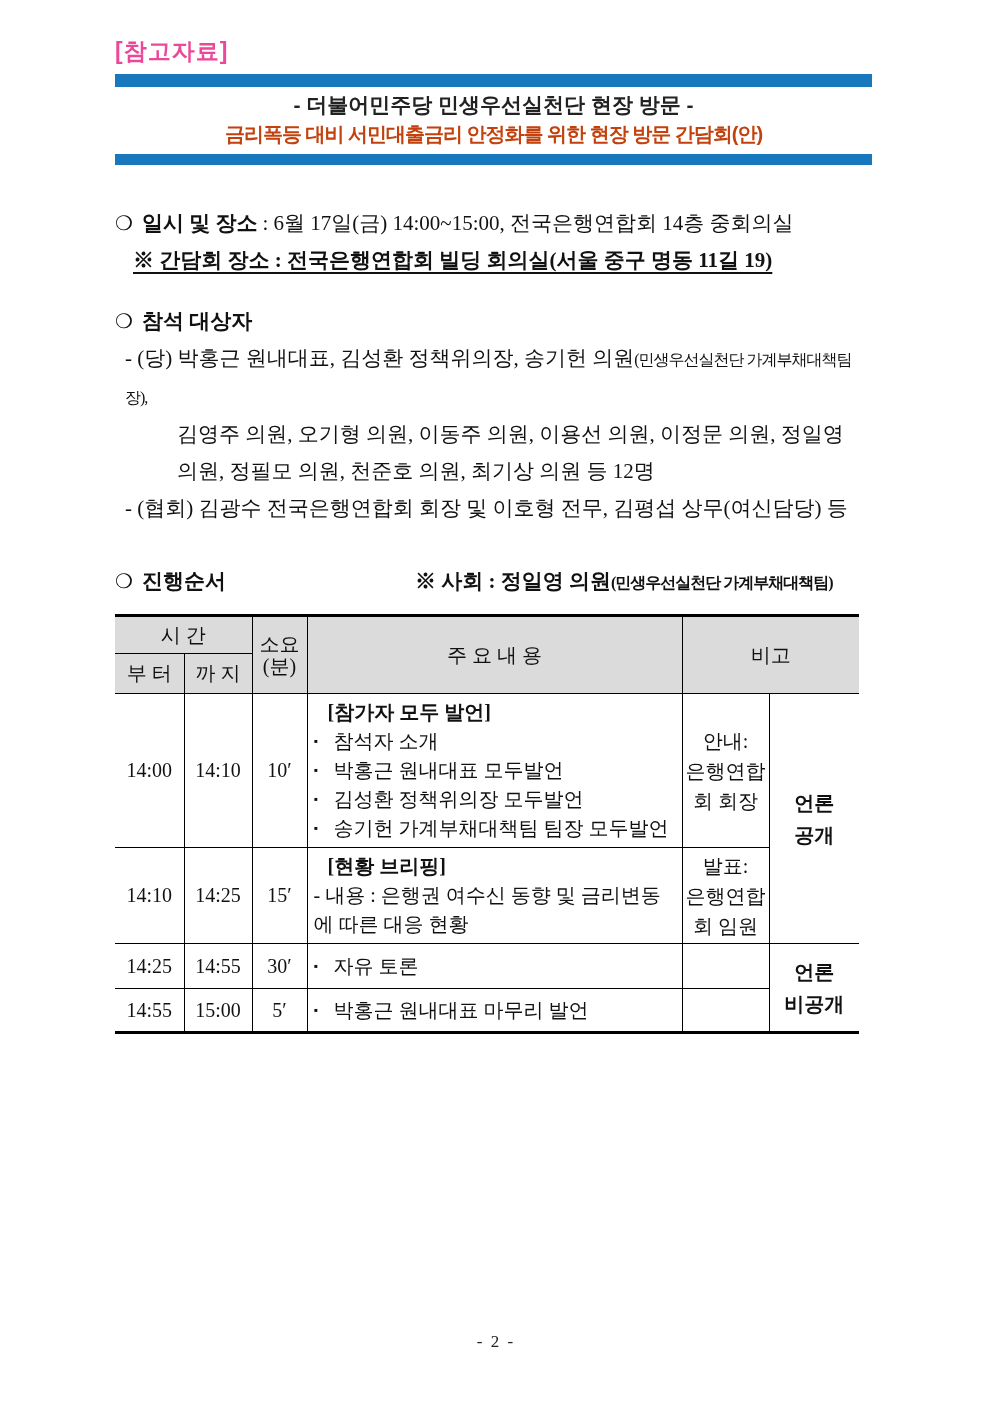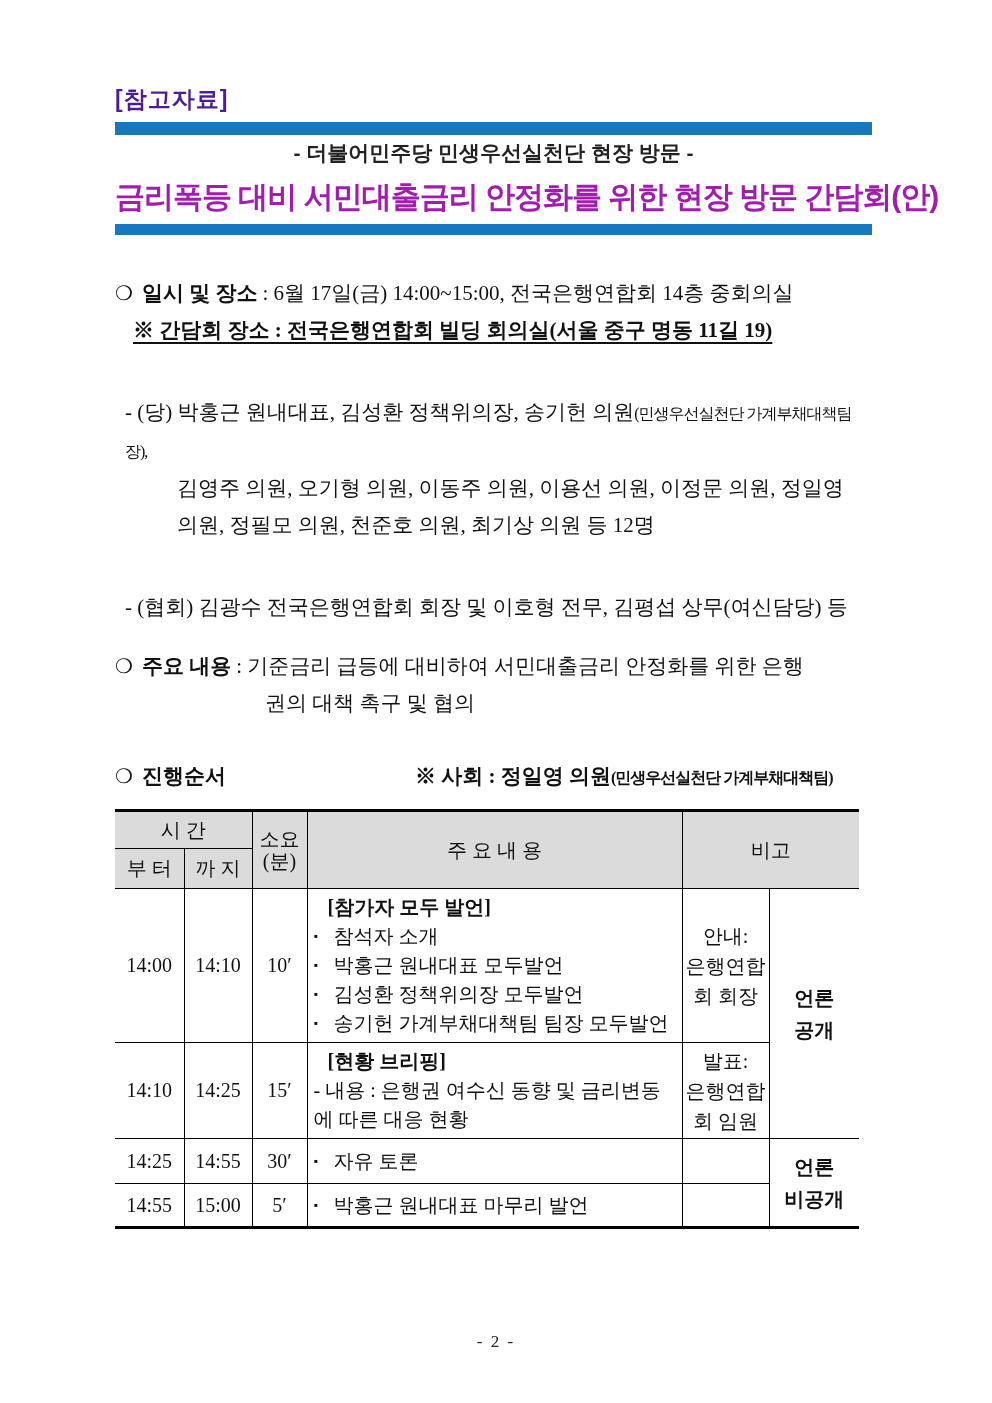--- a/index.html
+++ b/index.html
@@ -14,65 +14,65 @@
     color: #111111;
   }
   .content {
     position: absolute;
     left: 115px;
     top: 0;
     width: 757px;
   }
   
   .doc-tag {
-    margin-top: 84px;
+    margin-top: 36px;
     font-family: "Liberation Sans", "DejaVu Sans", sans-serif;
     font-weight: 700;
     font-size: 23px;
-    color: #4c1d95;
+    color: #ec4899;
     letter-spacing: 1px;
   }
   .bar {
     height: 13px;
     background: #1778be;
     margin-top: 7px;
   }
   .bar.thin { height: 11px; margin-top: 6px; }
   .subtitle {
     margin-top: 4px;
     text-align: center;
     font-family: "Liberation Sans", "DejaVu Sans", sans-serif;
     font-weight: 700;
     font-size: 21px;
     color: #222;
   }
   .main-title {
-    margin-top: 10px;
+    margin-top: 2px;
     text-align: center;
     font-family: "Liberation Sans", "DejaVu Sans", sans-serif;
     font-weight: 900;
-    font-size: 30px;
+    font-size: 20px;
     letter-spacing: -1px;
     white-space: nowrap;
-    color: #a21caf;
+    color: #c2410c;
   }
   
   .sec { font-size: 21px; line-height: 37px; }
   .b { font-weight: 700; }
   .blt-o { margin-right: 9px; font-size: 20px; }
   .rest { margin-left: 5px; }
   .sec-datetime { margin-top: 40px; }
   .note-line {
     padding-left: 18px;
     font-weight: 700;
     text-decoration: underline;
     text-underline-offset: 5px;
   }
   .sec-attendees { margin-top: 24px; }
-  .dash-line { padding-left: 10px; margin-top: 45px; }
+  .dash-line { padding-left: 10px; }
   .cont-line  { padding-left: 62px; }
   .small {
     font-size: 16px;
     letter-spacing: -1px;
   }
   .sec-main { margin-top: 22px; }
   .indent-line { padding-left: 150px; }
   .sec-agenda { margin-top: 36px; position: relative; }
   .mc {
     position: absolute;
@@ -162,30 +162,27 @@
     <div class="subtitle">- 더불어민주당 민생우선실천단 현장 방문 -</div>
     <div class="main-title">금리폭등 대비 서민대출금리 안정화를 위한 현장 방문 간담회(안)</div>
     <div class="bar thin"></div>
 
     <div class="sec sec-datetime">
       <div><span class="blt-o">❍</span><span class="b">일시 및 장소</span><span class="rest">: 6월 17일(금) 14:00~15:00, 전국은행연합회 14층 중회의실</span></div>
       <div class="note-line">※ 간담회 장소 : 전국은행연합회 빌딩 회의실(서울 중구 명동 11길 19)</div>
     </div>
 
     <div class="sec sec-attendees">
+      <div><span class="blt-o">❍</span><span class="b">참석 대상자</span></div>
       <div class="dash-line"><span>- (당) 박홍근 원내대표, 김성환 정책위의장, 송기헌 의원</span><span class="small">(민생우선실천단 가계부채대책팀장),</span></div>
       <div class="cont-line">김영주 의원, 오기형 의원, 이동주 의원, 이용선 의원, 이정문 의원, 정일영</div>
       <div class="cont-line">의원, 정필모 의원, 천준호 의원, 최기상 의원 등 12명</div>
       <div class="dash-line">- (협회) 김광수 전국은행연합회 회장 및 이호형 전무, 김평섭 상무(여신담당) 등</div>
     </div>
 
-    <div class="sec sec-main">
-      <div><span class="blt-o">❍</span><span class="b">주요 내용</span><span class="rest">: 기준금리 급등에 대비하여 서민대출금리 안정화를 위한 은행</span></div>
-      <div class="indent-line">권의 대책 촉구 및 협의</div>
-    </div>
 
     <div class="sec sec-agenda">
       <span class="blt-o">❍</span><span class="b">진행순서</span>
       <span class="mc"><span>※ 사회 : 정일영 의원</span><span class="small">(민생우선실천단 가계부채대책팀)</span></span>
     </div>
 
     <table class="agenda">
       <colgroup>
         <col style="width:69px">
           <col style="width:68px">

